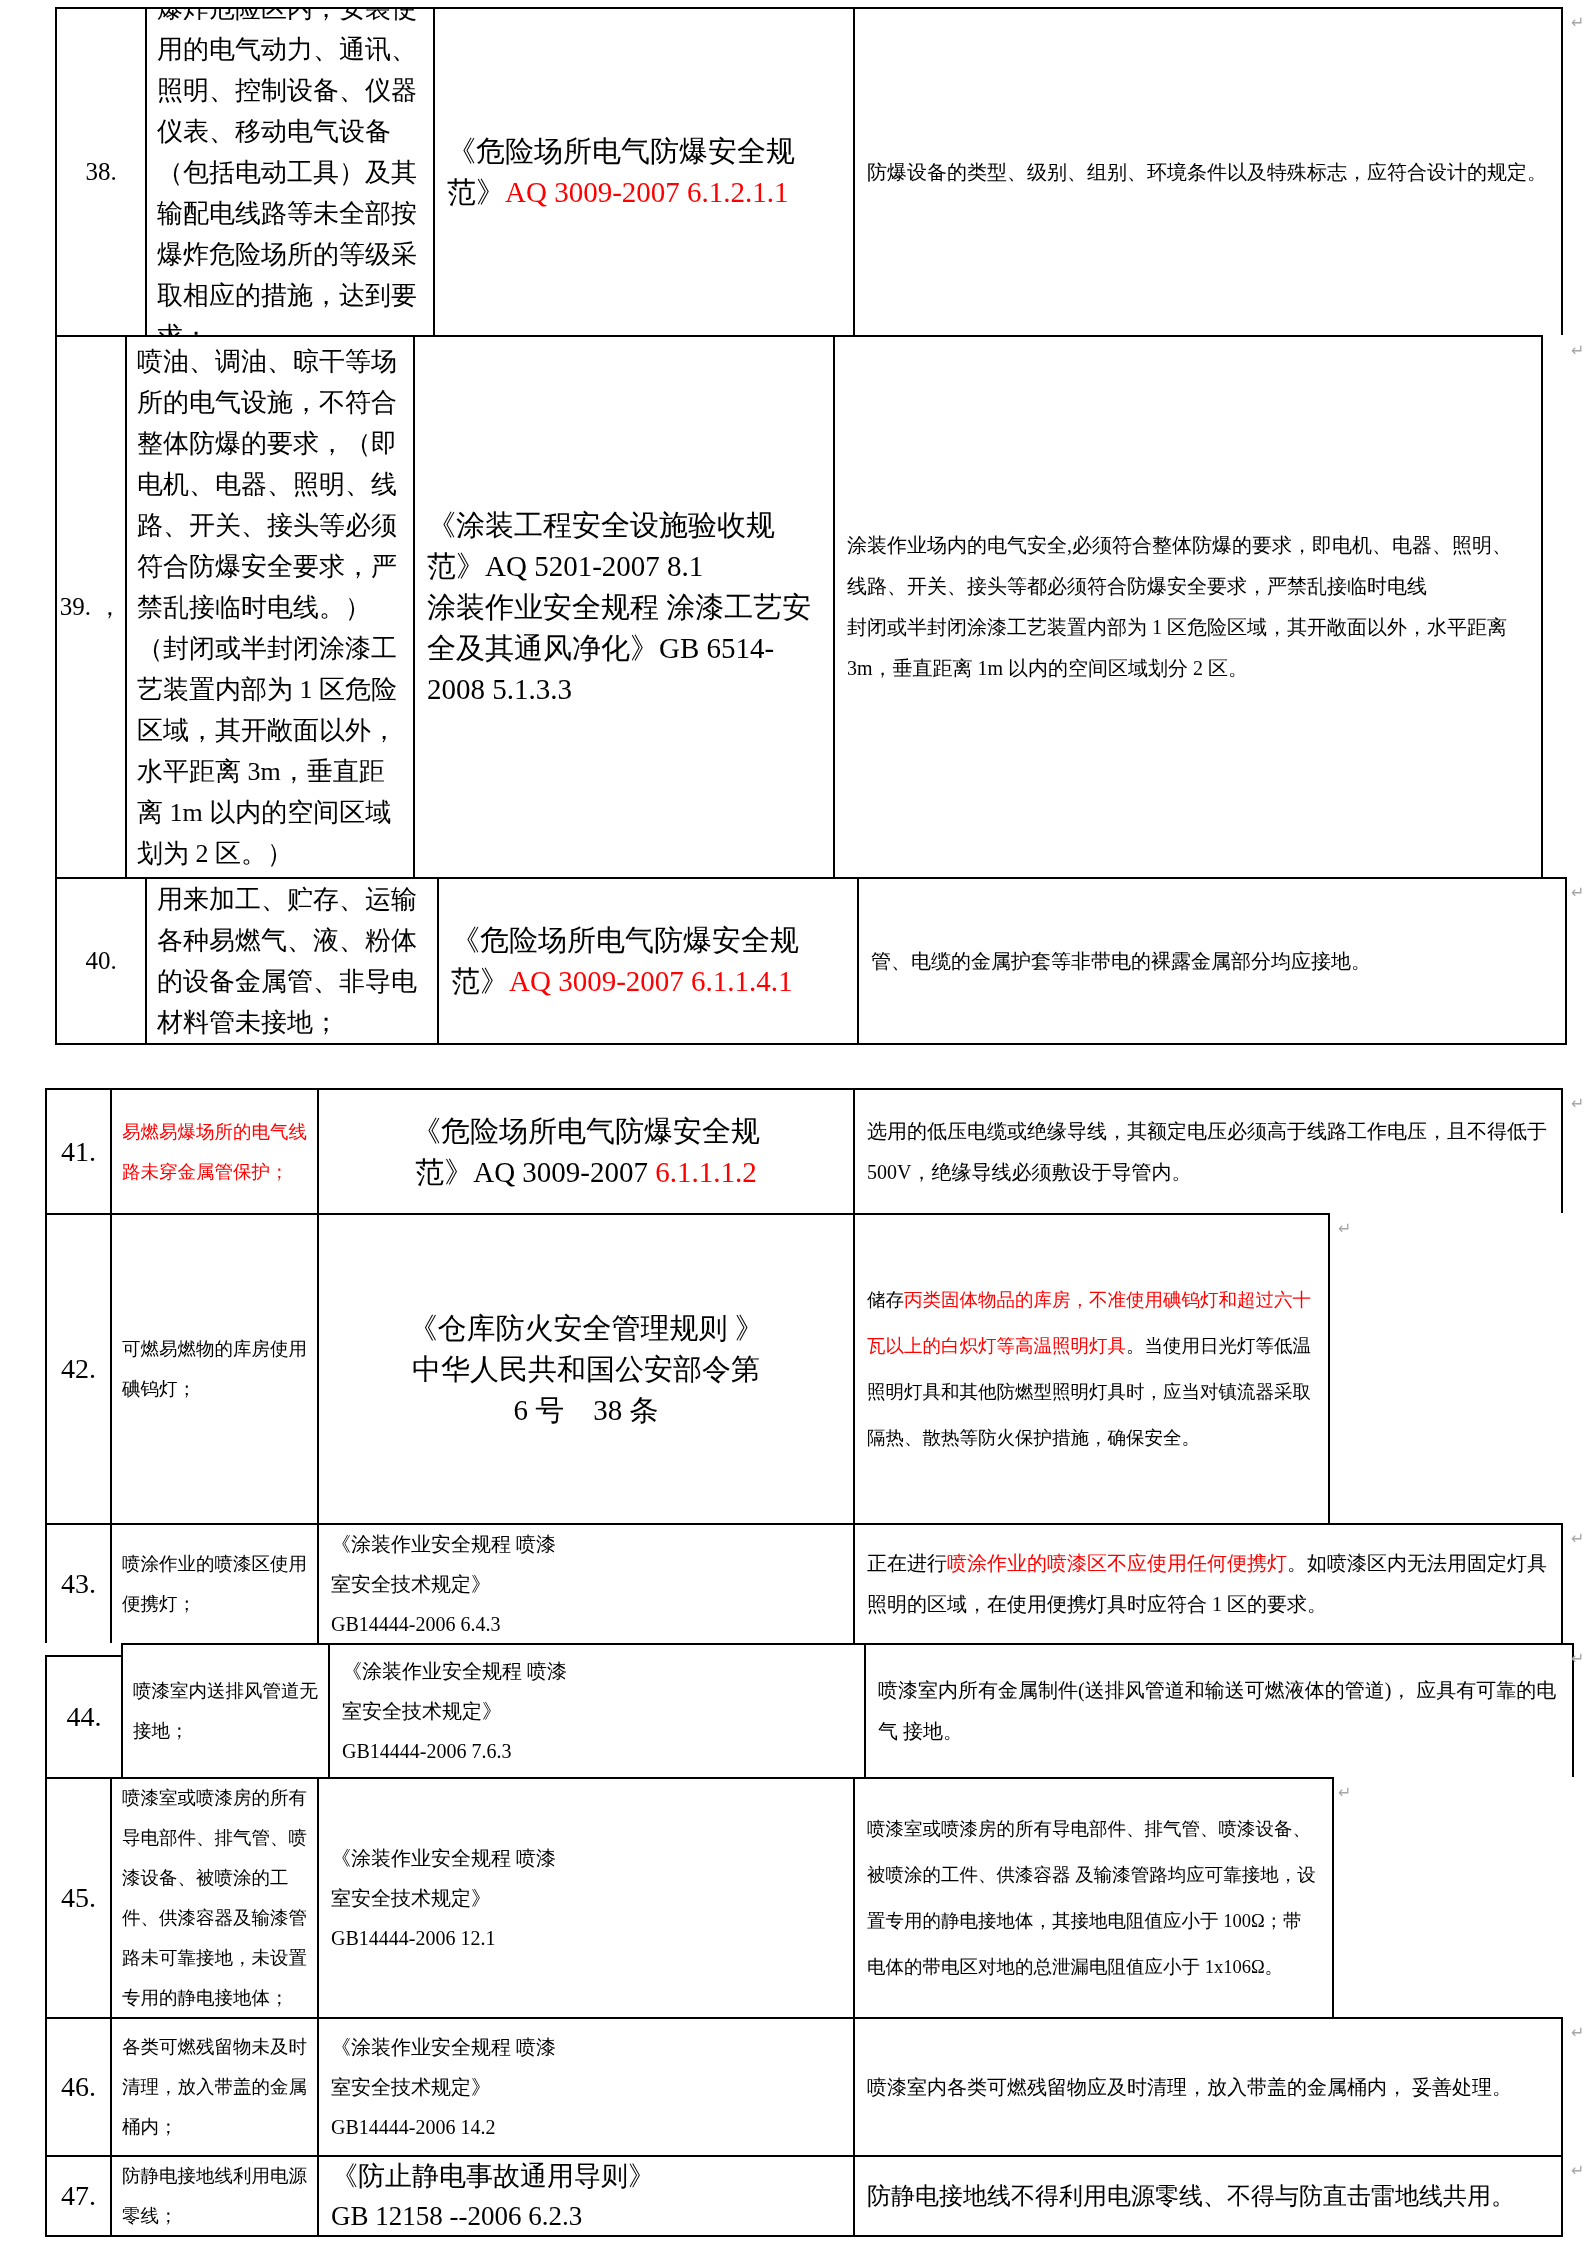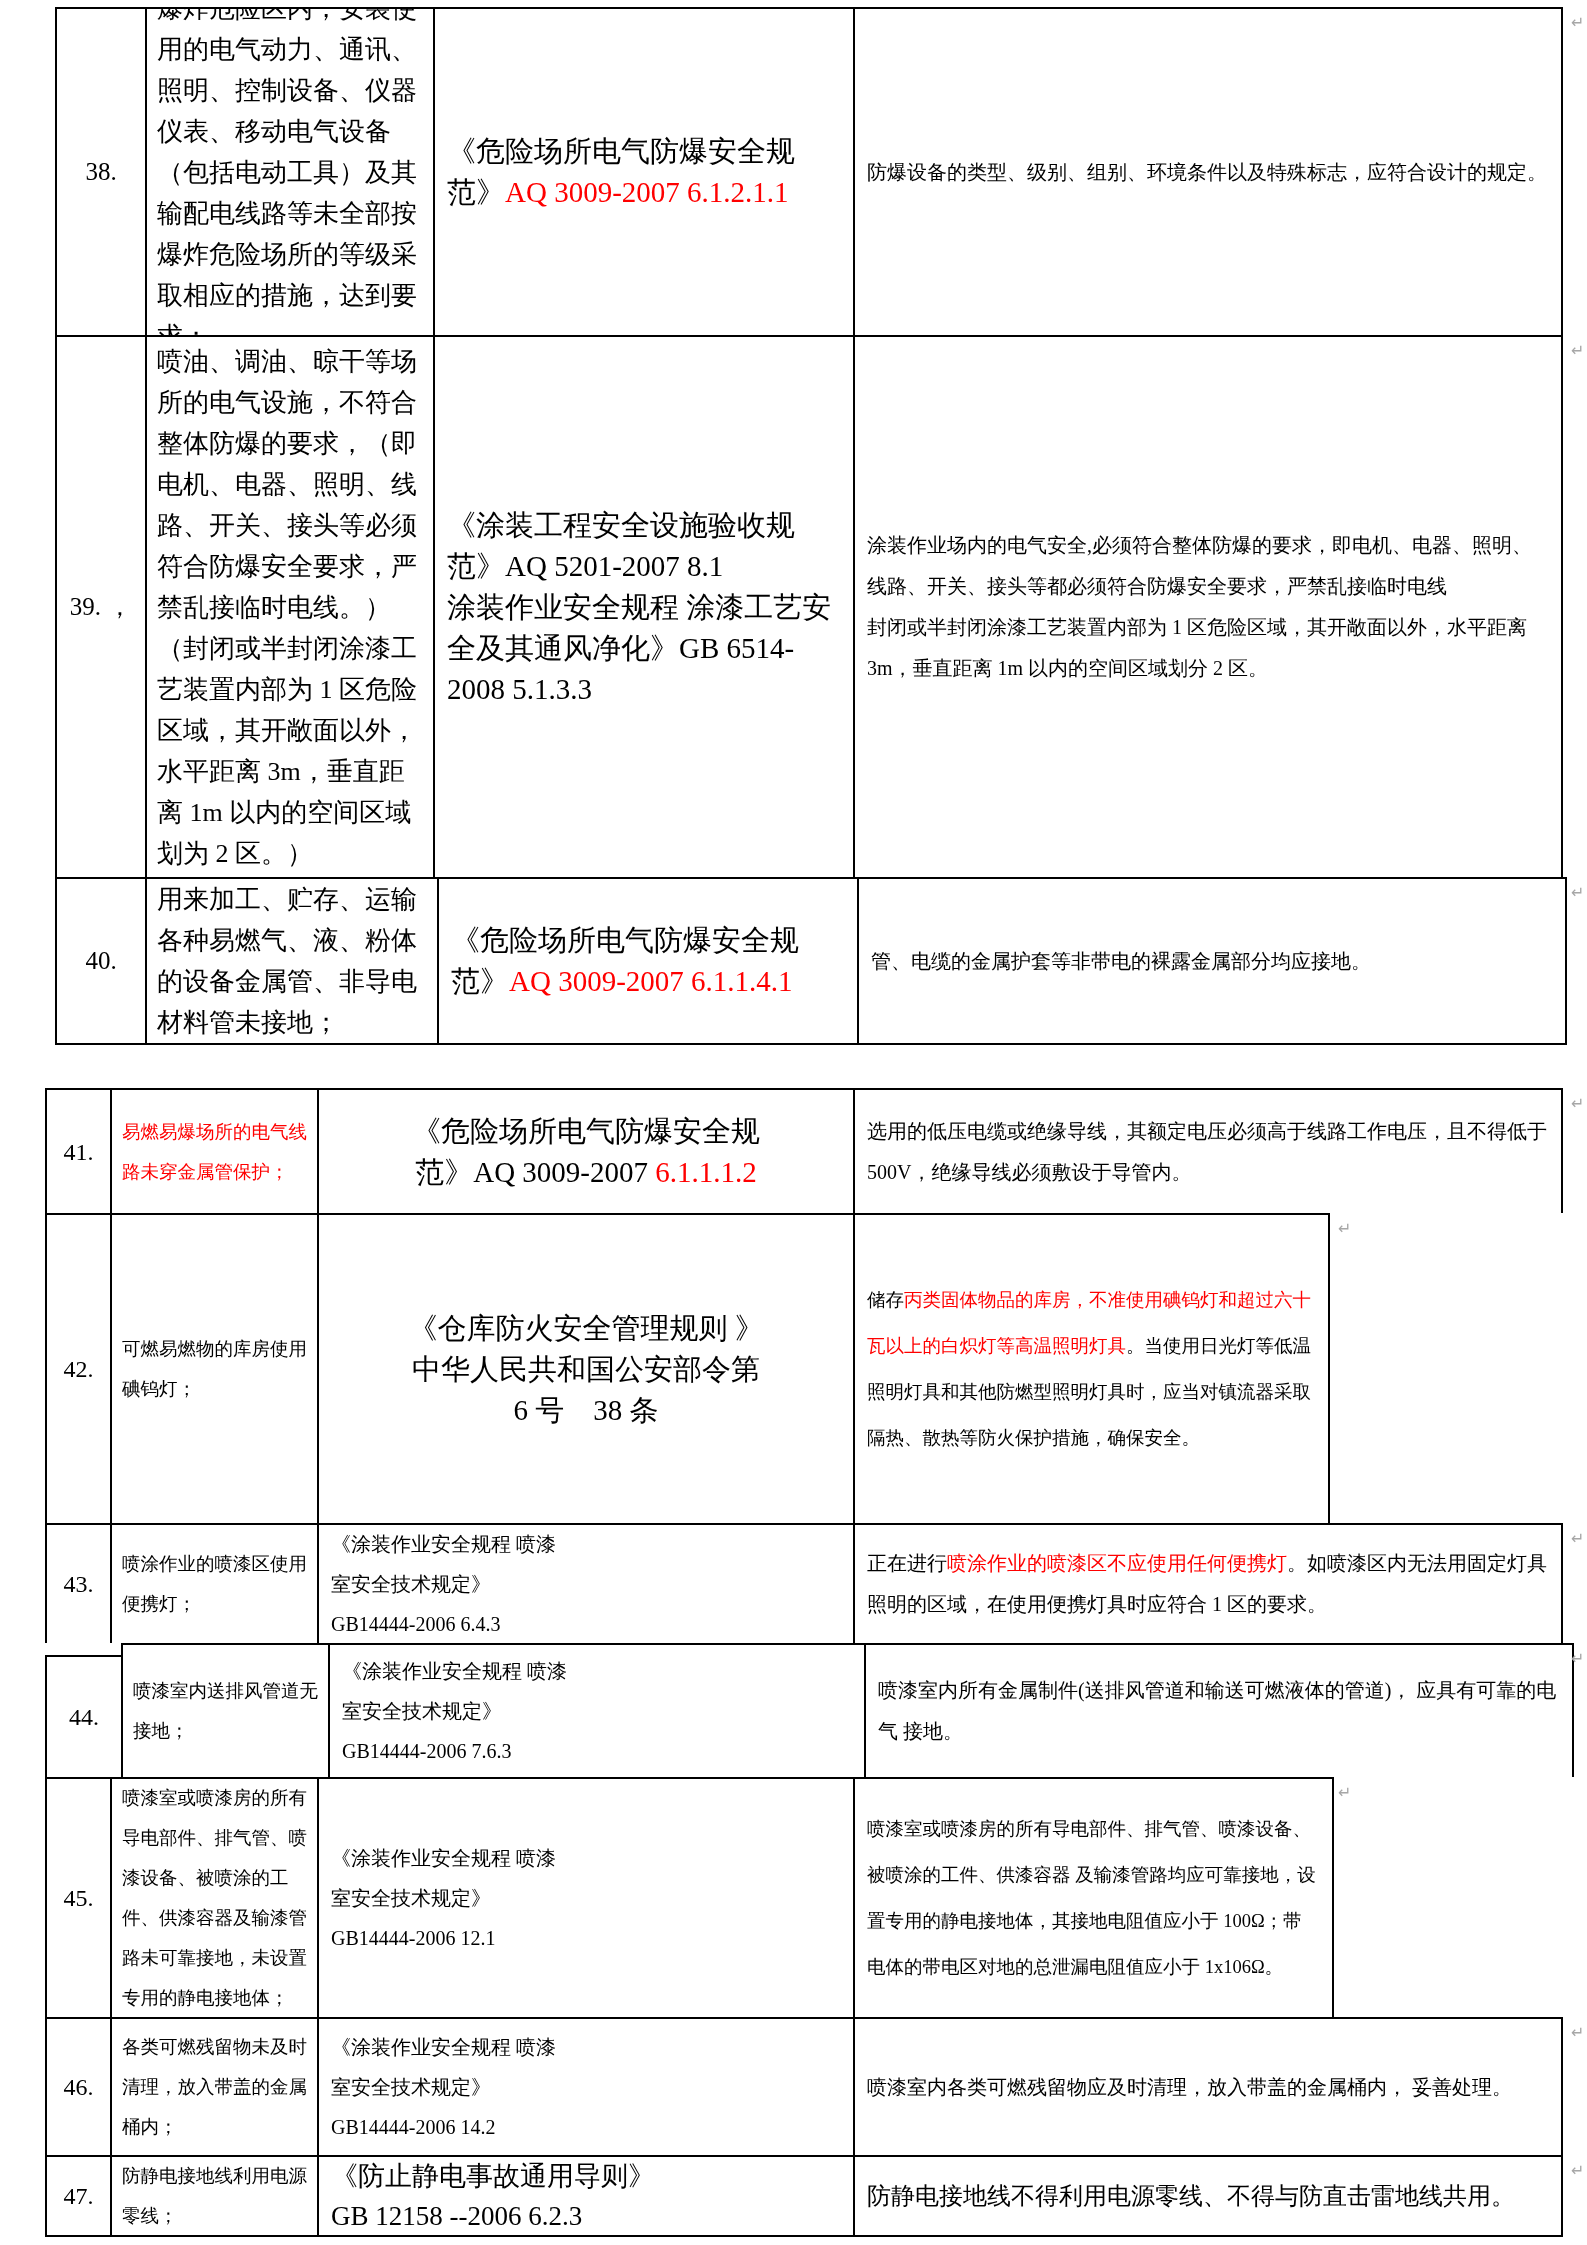--- a/index.html
+++ b/index.html
@@ -11,21 +11,21 @@
         display:flex;flex-direction:column;justify-content:center;overflow:hidden;}
   .cell.last{border-right:2px solid #000;}
   .trow.lastrow .cell{border-bottom:2px solid #000;}
   .num-cell{align-items:center;text-align:center;}
   .txt-cell{padding:2px 12px;}
   .haz-cell{padding:2px 10px;}
   .para{margin:0;}
   .red{color:#ff0000;}
   
   .num-lg{font-size:25px;line-height:40px;}
-  .num-sm{font-size:24px;line-height:34px;}
+  .num-sm{font-size:28px;line-height:34px;}
   .t1c2{font-size:26px;line-height:41px;}
   .lg3{font-size:29px;line-height:41px;align-items:center;}
   .lg3b{font-size:27px;line-height:40px;}
   .lg4{font-size:20px;line-height:41px;}
   .sm3{font-size:20px;line-height:40px;}
   .smc2{font-size:18.5px;line-height:40px;}
   .smw{font-size:18.5px;line-height:46px;}
   .md4{font-size:24px;line-height:40px;}
   .row-end-mark{position:absolute;font-size:16px;line-height:16px;color:#a7a7a7;
         font-family:"DejaVu Sans",sans-serif;}
@@ -45,21 +45,21 @@
           </div>
     <div class="cell txt-cell lg3" style="width: 420px;">
             <div class="para"><span>《危险场所电气防爆安全规范》</span><span class="red">AQ 3009-2007 6.1.2.1.1</span></div>
           </div>
     <div class="cell txt-cell last lg4" style="width: 710px;">
             <div class="para"><span>防爆设备的类型、级别、组别、环境条件以及特殊标志，应符合设计的规定。</span></div>
           </div>
   </div>
 
   <div class="trow" style="height: 542px;">
-    <div class="cell num-cell num-lg" style="width: 90px;">
+    <div class="cell num-cell num-lg" style="width: 70px;">
             <span>39. ，</span>
           </div>
     <div class="cell txt-cell haz-cell t1c2" style="width: 288px;">
             <div class="para"><span>喷油、调油、晾干等场所的电气设施，不符合整体防爆的要求，（即电机、电器、照明、线路、开关、接头等必须符合防爆安全要求，严禁乱接临时电线。）（封闭或半封闭涂漆工艺装置内部为 1 区危险区域，其开敞面以外，水平距离 3m，垂直距离 1m 以内的空间区域划为 2 区。）</span></div>
           </div>
     <div class="cell txt-cell lg3" style="width: 420px;">
             <div class="para"><span>《涂装工程安全设施验收规范》AQ 5201-2007 8.1</span></div>
             <div class="para"><span>涂装作业安全规程 涂漆工艺安全及其通风净化》GB 6514-2008 5.1.3.3</span></div>
           </div>
     <div class="cell txt-cell last lg4" style="width: 710px;">

